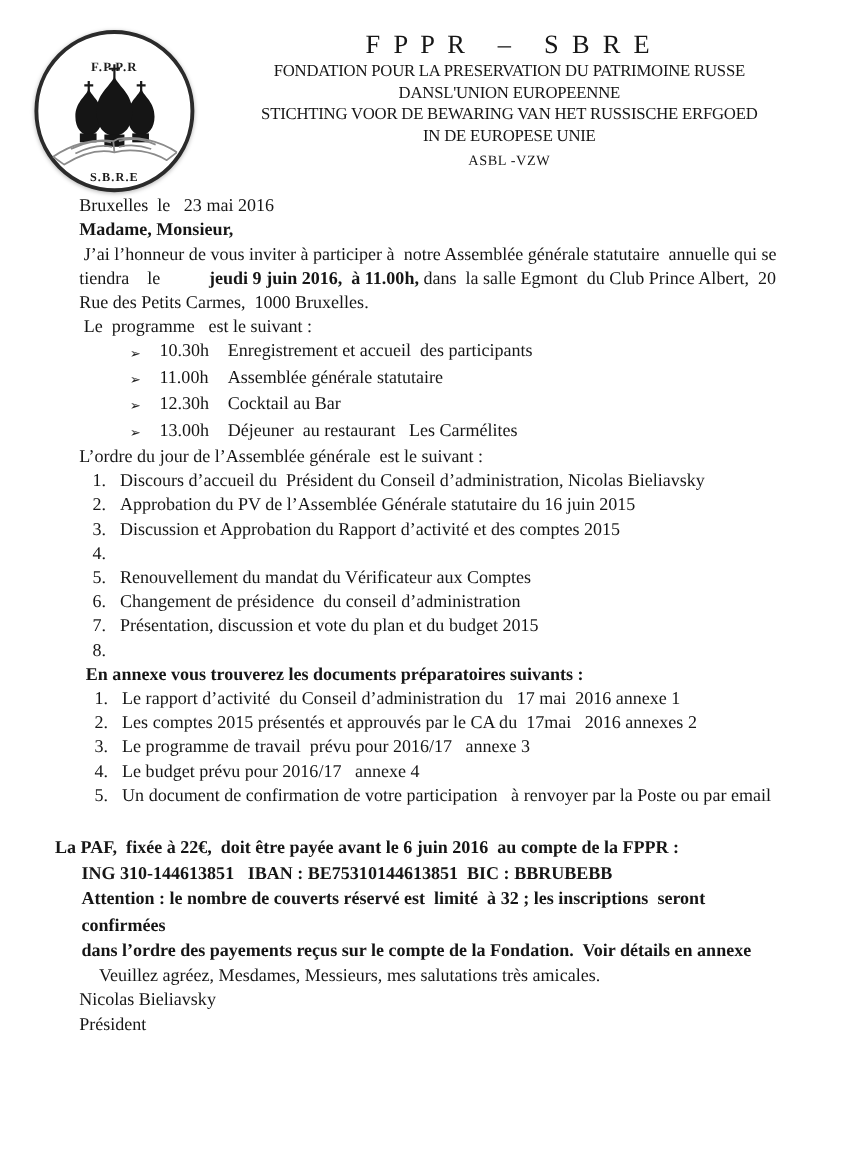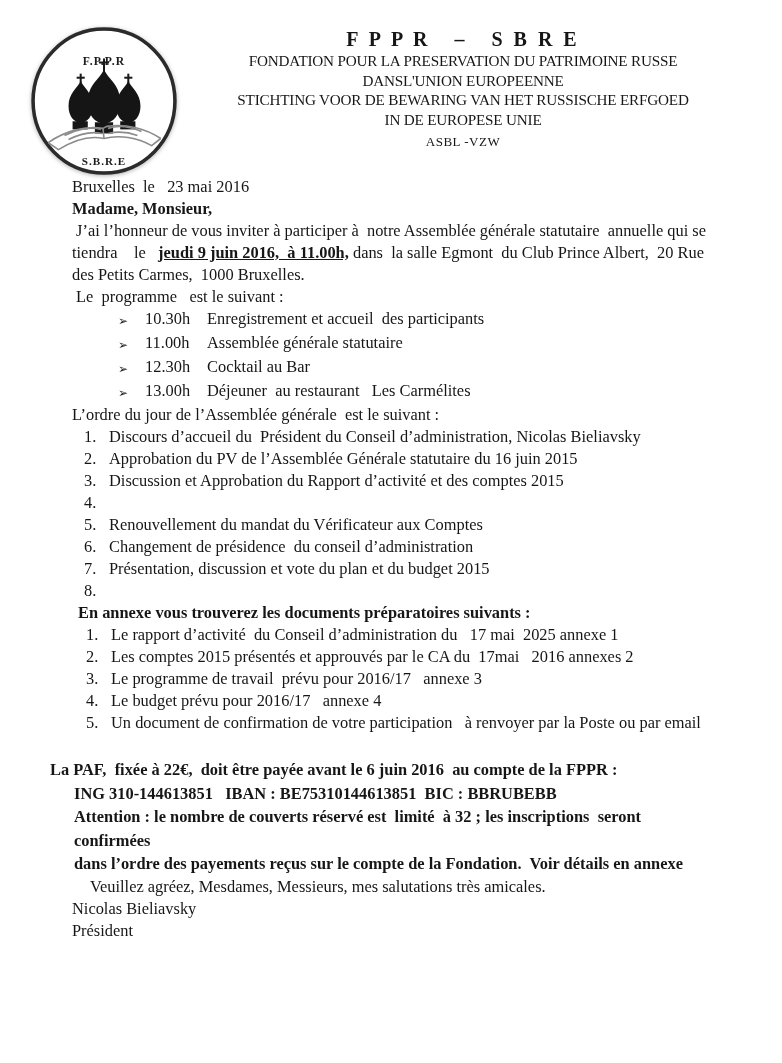--- a/index.html
+++ b/index.html
@@ -5,30 +5,30 @@
   html,body { margin:0; padding:0; background:#ffffff; }
   .page {
     position:relative; width:782px; height:1063px; background:#ffffff;
     color:#161616; font-family:"Liberation Serif", serif; overflow:hidden;
   }
   
   .hdr { display:flex; align-items:flex-start; padding:24px 36px 0 28px; }
   .logo { width:152px; height:152px; flex:none; }
   .logo svg { filter: drop-shadow(0 1px 2px rgba(0,0,0,.30)); }
   .hdr-text { flex:1; text-align:center; padding-top:4px; }
-  .title { font-size:20px; font-weight:700; letter-spacing:3px; white-space:pre-wrap; }
+  .title { font-size:24px; font-weight:400; letter-spacing:3px; white-space:pre-wrap; }
   .orgline { font-size:15.2px; line-height:19.5px; letter-spacing:-0.2px; white-space:pre-wrap; }
   .orgline.first { }
   .legal { font-size:13px; font-weight:400; margin-top:5px; letter-spacing:.5px; }
   
   .bodytext { padding:0 61px 0 72px; font-size:16.4px; line-height:22px; }
   .bodytext p { margin:0; white-space:pre-wrap; }
   .dateline { margin-top:32px; }
   .salutation { margin-top:24px; font-weight:700; }
-  .hl { font-weight:700; text-decoration:underline; white-space:pre-wrap; }
+  .hl { font-weight:700; white-space:pre-wrap;margin-left:32px; }
   .prog-row { display:flex; padding-left:46px; }
   .prog-bullet { font-family:"DejaVu Sans", sans-serif; font-size:12px; width:27px; padding-top:2px; color:#222; }
   .prog-time { width:62px; white-space:pre-wrap; }
   .prog-label, .item-text { white-space:pre-wrap; }
   .num-row { display:flex; padding-left:12px; }
   .num { width:25px; flex:none; }
   .annex-block .num-row { padding-left:14px; }
   .annex-intro { font-weight:700; padding-left:6px; }
   .payment { font-weight:700; margin:24px 0 0 -22px; line-height:23.5px; }
   .payment .ind { margin-left:24px; }
@@ -147,21 +147,21 @@
       <div class="num-row">
           <span class="num">8.</span>
         </div>
     </div>
 
     <p class="annex-intro">En annexe vous trouverez les documents préparatoires suivants :</p>
 
     <div class="annex-block">
       <div class="num-row">
           <span class="num">1.</span>
-          <span class="item-text">Le rapport d’activité  du Conseil d’administration du   17 mai  2025 annexe 1</span>
+          <span class="item-text">Le rapport d’activité  du Conseil d’administration du   17 mai  2016 annexe 1</span>
         </div>
       <div class="num-row">
           <span class="num">2.</span>
           <span class="item-text">Les comptes 2015 présentés et approuvés par le CA du  17mai   2016 annexes 2</span>
         </div>
       <div class="num-row">
           <span class="num">3.</span>
           <span class="item-text">Le programme de travail  prévu pour 2016/17   annexe 3</span>
         </div>
       <div class="num-row">

